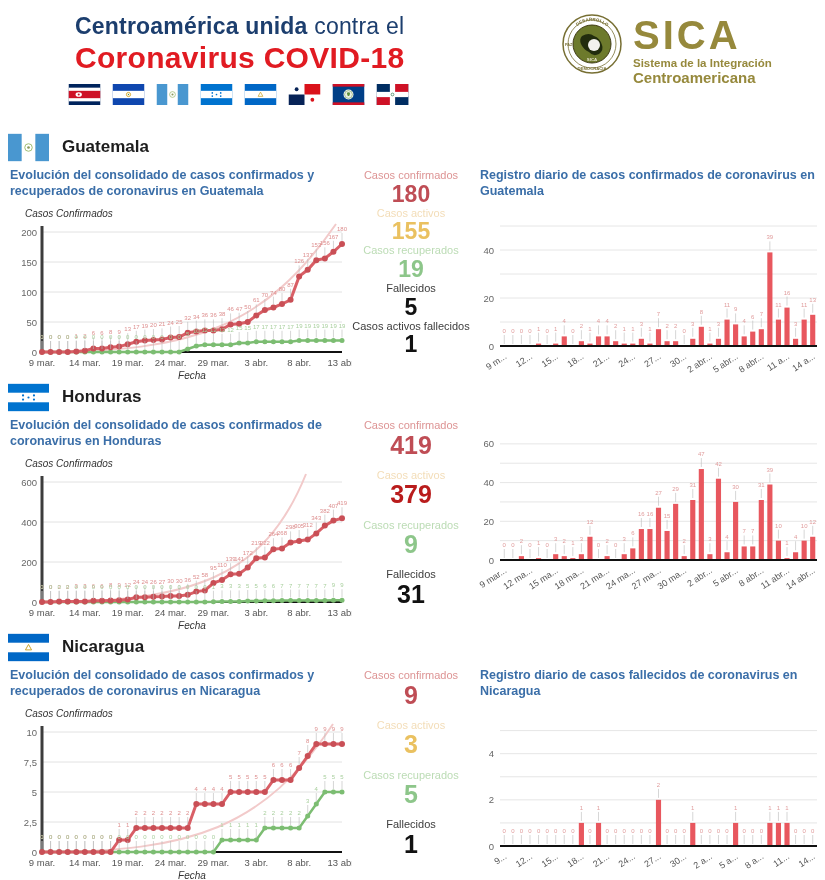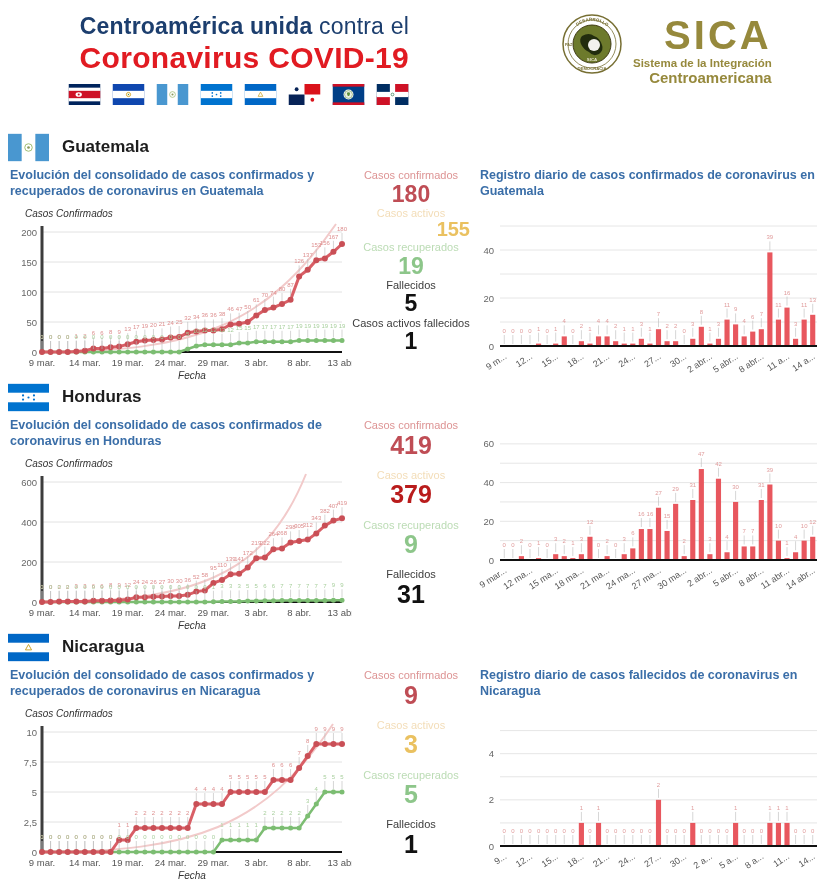--- a/index.html
+++ b/index.html
@@ -1,19 +1,19 @@
 <!DOCTYPE html>
 <html><head>
 <meta charset="utf-8">
 <style>
   html,body{margin:0;padding:0;background:#fff;}
   #page{width:825px;height:880px;background:#fff;overflow:hidden;position:relative;
         font-family:"Liberation Sans",sans-serif;}
   
-  .header{position:relative;height:118px;text-align:right;}
+  .header{position:relative;height:118px;}
   .title-wrap{position:absolute;left:75px;top:13px;}
   .hdr-line1{font-size:23px;font-weight:700;color:#1c3e6e;letter-spacing:.2px;}
   .hdr-line1 .part2{font-weight:400;}
   .hdr-line2{font-size:30px;font-weight:800;color:#e11b22;letter-spacing:.3px;margin-top:1px;}
   .flags{display:flex;gap:11px;margin-top:9px;margin-left:-7px;}
   .flags span{display:inline-block;line-height:0;}
   .logo{position:absolute;left:560px;top:12px;display:flex;align-items:flex-start;gap:9px;}
   .logo-text{padding-top:4px;}
   .logo-acronym{font-size:40px;font-weight:700;color:#96893c;line-height:.95;letter-spacing:3px;}
   .logo-sub1{font-size:11.5px;font-weight:700;color:#96893c;margin-top:3px;}
@@ -34,21 +34,21 @@
   .stat-value{font-weight:600;}
   svg text{font-family:"Liberation Sans",sans-serif;}
 </style>
 </head>
 <body>
 <div id="page">
 
 <div class="header">
   <div class="title-wrap">
     <div class="hdr-line1"><span>Centroamérica unida</span><span class="part2"> contra el</span></div>
-    <div class="hdr-line2">Coronavirus COVID-19</div>
+    <div class="hdr-line2">Coronavirus COVID-18</div>
     <div class="flags">
           <span><svg width="33" height="21" viewBox="0 0 60 40">
               <rect width="60" height="40" fill="#00245d"></rect>
               <rect y="7" width="60" height="26" fill="#fff"></rect>
               <rect y="13" width="60" height="14" fill="#ce1126"></rect>
               <ellipse cx="19" cy="20" rx="6" ry="4.5" fill="#fff"></ellipse>
               <circle cx="19" cy="20" r="2" fill="#ce1126"></circle>
             </svg></span>
           <span><svg width="33" height="21" viewBox="0 0 60 40">
               <rect width="60" height="40" fill="#0f47af"></rect>
@@ -384,21 +384,21 @@
             <text x="192" y="177" text-anchor="middle" font-size="10" fill="#333" font-style="italic">Fecha</text>
           </svg>
     </div>
     <div class="stats-col">
           <div class="stat" style="margin: 0px 0px 2px;">
             <div class="stat-label" style="color: rgb(221, 148, 148);">Casos confirmados</div>
             <div class="stat-value" style="color: rgb(191, 77, 85); font-size: 23px;">180</div>
           </div>
           <div class="stat" style="margin: 0px 0px 2px;">
             <div class="stat-label" style="color: rgb(243, 221, 184);">Casos activos</div>
-            <div class="stat-value" style="color: rgb(234, 193, 96); font-size: 20px; text-align: right;">155</div>
+            <div class="stat-value" style="color: rgb(234, 193, 96); font-size: 23px;">155</div>
           </div>
           <div class="stat" style="margin: 0px 0px 2px;">
             <div class="stat-label" style="color: rgb(188, 220, 181);">Casos recuperados</div>
             <div class="stat-value" style="color: rgb(141, 198, 138); font-size: 23px;">19</div>
           </div>
           <div class="stat" style="margin: 0px 0px 2px;">
             <div class="stat-label" style="color: rgb(60, 60, 60);">Fallecidos</div>
             <div class="stat-value" style="color: rgb(17, 17, 17); font-size: 23px;">5</div>
           </div>
           <div class="stat" style="margin: 0px 0px 2px;">

